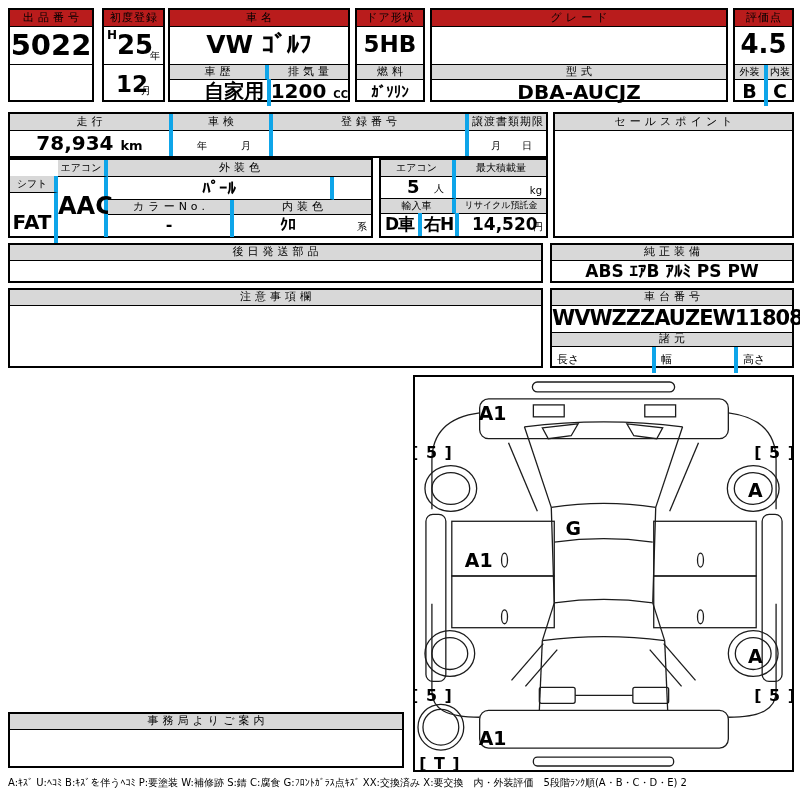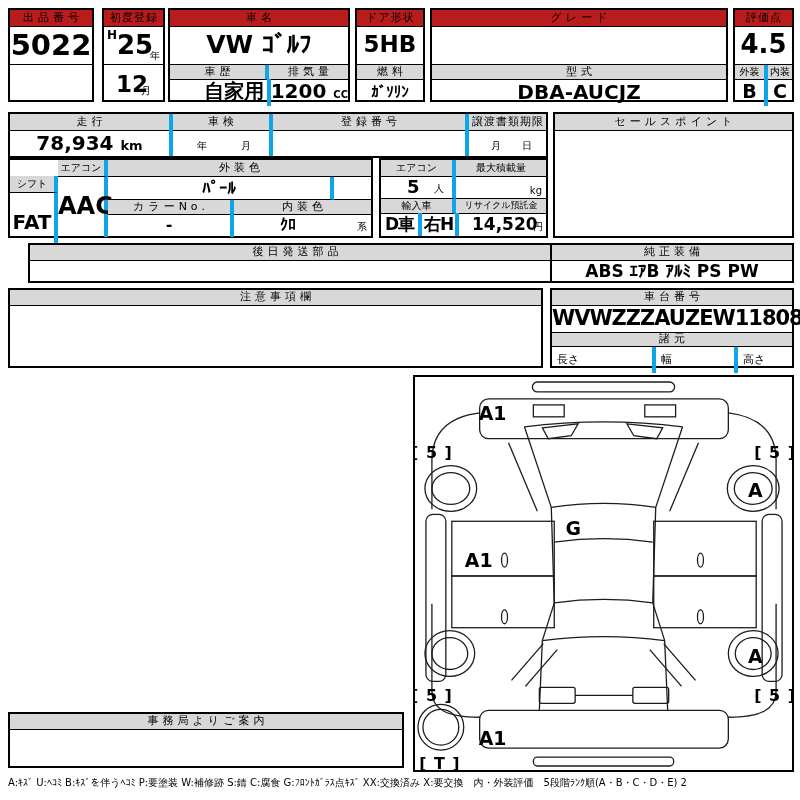--- a/index.html
+++ b/index.html
@@ -164,21 +164,21 @@
         <span class="abs small" style="right:3px;bottom:2px;">円</span>
       </div>
     </div>
   </div>
 
   <div class="abs box" style="left:553px;top:112px;width:241px;height:126px;">
     <div class="hdr" style="height:16px;line-height:15px;">セールスポイント</div>
     <div style="height:106px;"></div>
   </div>
 
-  <div class="abs box" style="left:8px;top:243px;width:535px;height:40px;margin-left:20px;">
+  <div class="abs box" style="left:8px;top:243px;width:535px;height:40px;">
     <div class="hdr" style="height:15px;line-height:14px;">後日発送部品</div>
     <div style="height:21px;"></div>
   </div>
   <div class="abs box" style="left:550px;top:243px;width:244px;height:40px;">
     <div class="hdr" style="height:15px;line-height:14px;">純正装備</div>
     <div class="val" style="height:21px;font-size:17px;line-height:21px;">ABS ｴｱB ｱﾙﾐ PS PW</div>
   </div>
 
   <div class="abs box" style="left:8px;top:288px;width:535px;height:80px;">
     <div class="hdr" style="height:15px;line-height:14px;">注意事項欄</div>

